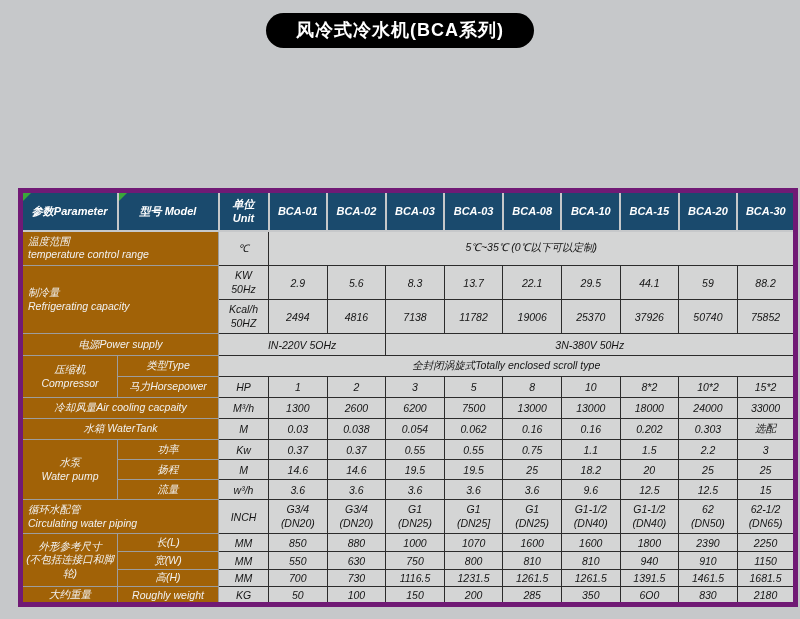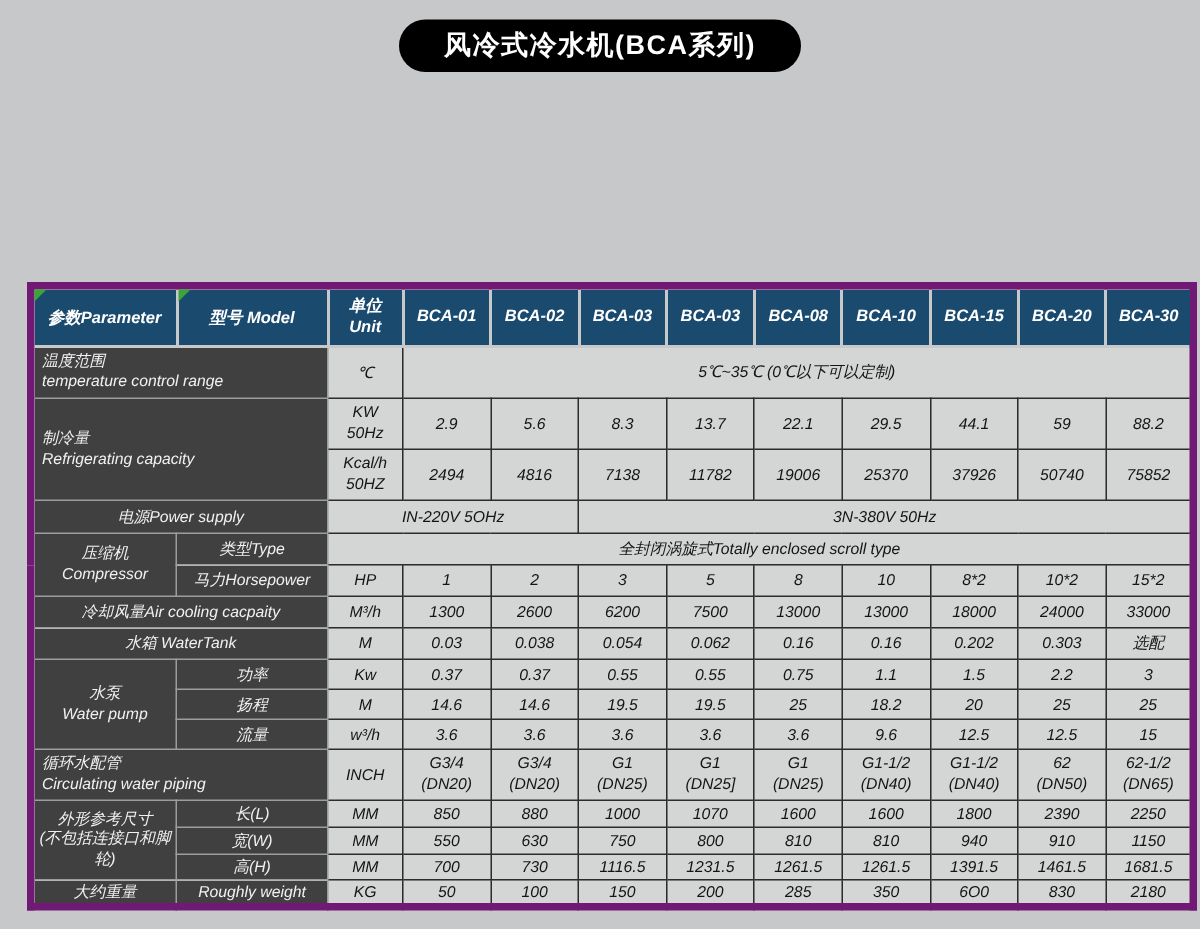--- a/index.html
+++ b/index.html
@@ -41,21 +41,21 @@
     background:#1a4a6d;color:#ffffff;
     font-size:11px;font-weight:bold;
     border:2px solid #c6c8ca;
     position:relative;padding:0 1px;
     text-align:center;
   }
   .spec td{
     font-size:10.5px;text-align:center;
     padding:0 2px;overflow:hidden;
   }
-  td.d{background:#404040;color:#f1f1f1;border:1px solid #9d9d9d;}
+  td.d{background:#a16207;color:#f1f1f1;border:1px solid #9d9d9d;}
   td.c{background:#d4d5d5;color:#141414;border:1px solid #2c2c2c;}
   td.lft{text-align:left;padding-left:5px;}
   .ln{display:block;line-height:1.28;}
   .tri{
     position:absolute;top:0;left:0;width:0;height:0;
     border-top:8px solid #3aa63a;border-right:8px solid transparent;
   }
 </style>
 </head>
 <body>

